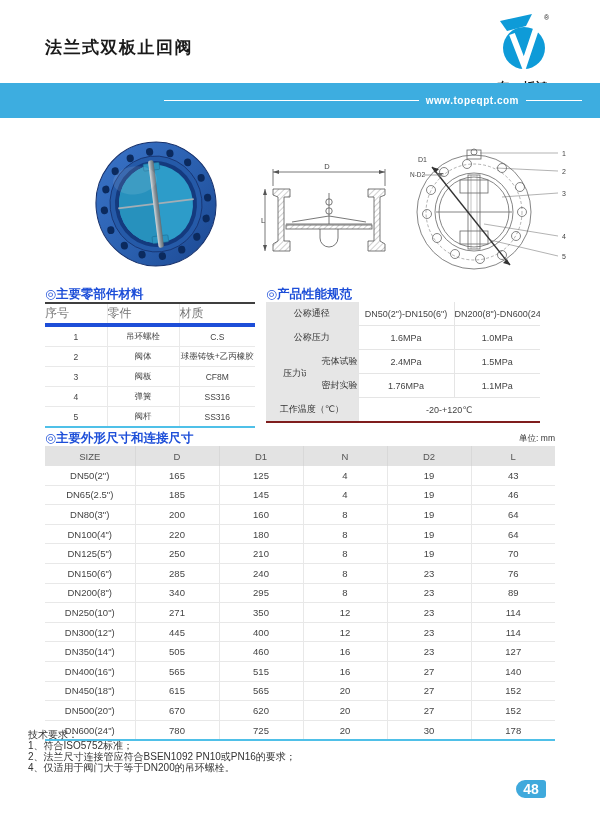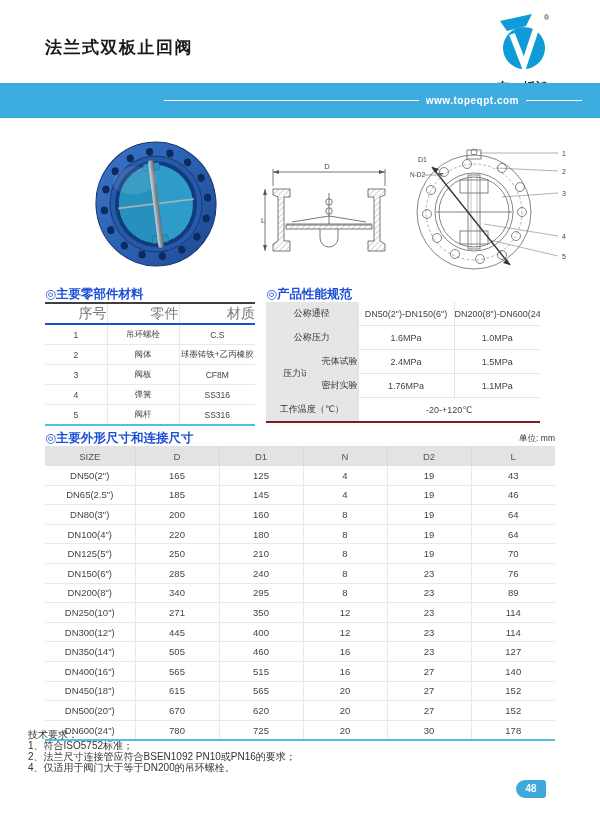--- a/index.html
+++ b/index.html
@@ -26,21 +26,21 @@
   
   .sec-title{position:absolute;font-size:12.5px;font-weight:bold;color:#1d4ed8;}
   .unit-label{position:absolute;left:45px;top:433px;width:510px;text-align:right;font-size:8.5px;color:#333;}
 
   
   table{border-collapse:collapse;table-layout:fixed;}
   td,th{padding:0;overflow:hidden;white-space:nowrap;}
 
   
   .parts-table{position:absolute;left:45px;top:302px;width:210px;border-top:2px solid #3f3f3f;border-bottom:2px solid #4fc0e8;}
-  .parts-table th{height:19px;font-size:14px;font-weight:normal;color:#777;text-align:right;border-bottom:2px solid #1d4ed8;border-right:1px solid #e9e9e9;}
+  .parts-table th{height:19px;font-size:12px;font-weight:normal;color:#777;text-align:left;border-bottom:4px solid #1d4ed8;border-right:1px solid #e9e9e9;}
   .parts-table td{height:19px;font-size:8.5px;color:#444;text-align:center;border-bottom:1px solid #e9e9e9;border-right:1px solid #e9e9e9;}
   .parts-table th:last-child,.parts-table td:last-child{border-right:none;}
   .parts-table tr:last-child td{border-bottom:none;}
 
   
   .perf-table{position:absolute;left:266px;top:302px;width:274px;border-bottom:2px solid #7f1d1d;}
   .perf-table td{height:23px;font-size:9px;color:#444;vertical-align:middle;}
   .perf-table .lab{background:#e6e6e6;color:#333;text-align:center;}
   .perf-table .lab-main{background:#e6e6e6;color:#333;text-align:right;padding-left:17px;}
   .perf-table .lab-sub{background:#e6e6e6;color:#333;text-align:right;}
@@ -53,21 +53,21 @@
   .dims-table th:last-child{border-right:none;}
   .dims-table td{height:18.6px;font-size:9.5px;color:#444;text-align:center;border-bottom:1px solid #e8e8e8;border-right:1px solid #e8e8e8;}
   .dims-table td:last-child{border-right:none;}
   .dims-table tr:last-child td{border-bottom:none;}
 
   
   .notes{position:absolute;left:28px;top:729px;font-size:10px;color:#333;line-height:11px;}
   .notes .nt{font-weight:normal;}
 
   
-  .page-badge{position:absolute;left:516px;top:780px;width:30px;height:18px;background:#3fa9dc;border-radius:9px 3px 3px 9px;color:#fff;font-size:10px;font-weight:bold;text-align:center;line-height:18px;}
+  .page-badge{position:absolute;left:516px;top:780px;width:30px;height:18px;background:#3fa9dc;border-radius:9px 3px 3px 9px;color:#fff;font-size:14px;font-weight:bold;text-align:center;line-height:18px;}
 </style>
 </head>
 <body>
 
 <div class="page">
 
   <div class="page-title">法兰式双板止回阀</div>
 
   <div class="logo-wrap">
     <svg width="58" height="62" viewBox="0 0 58 62">

